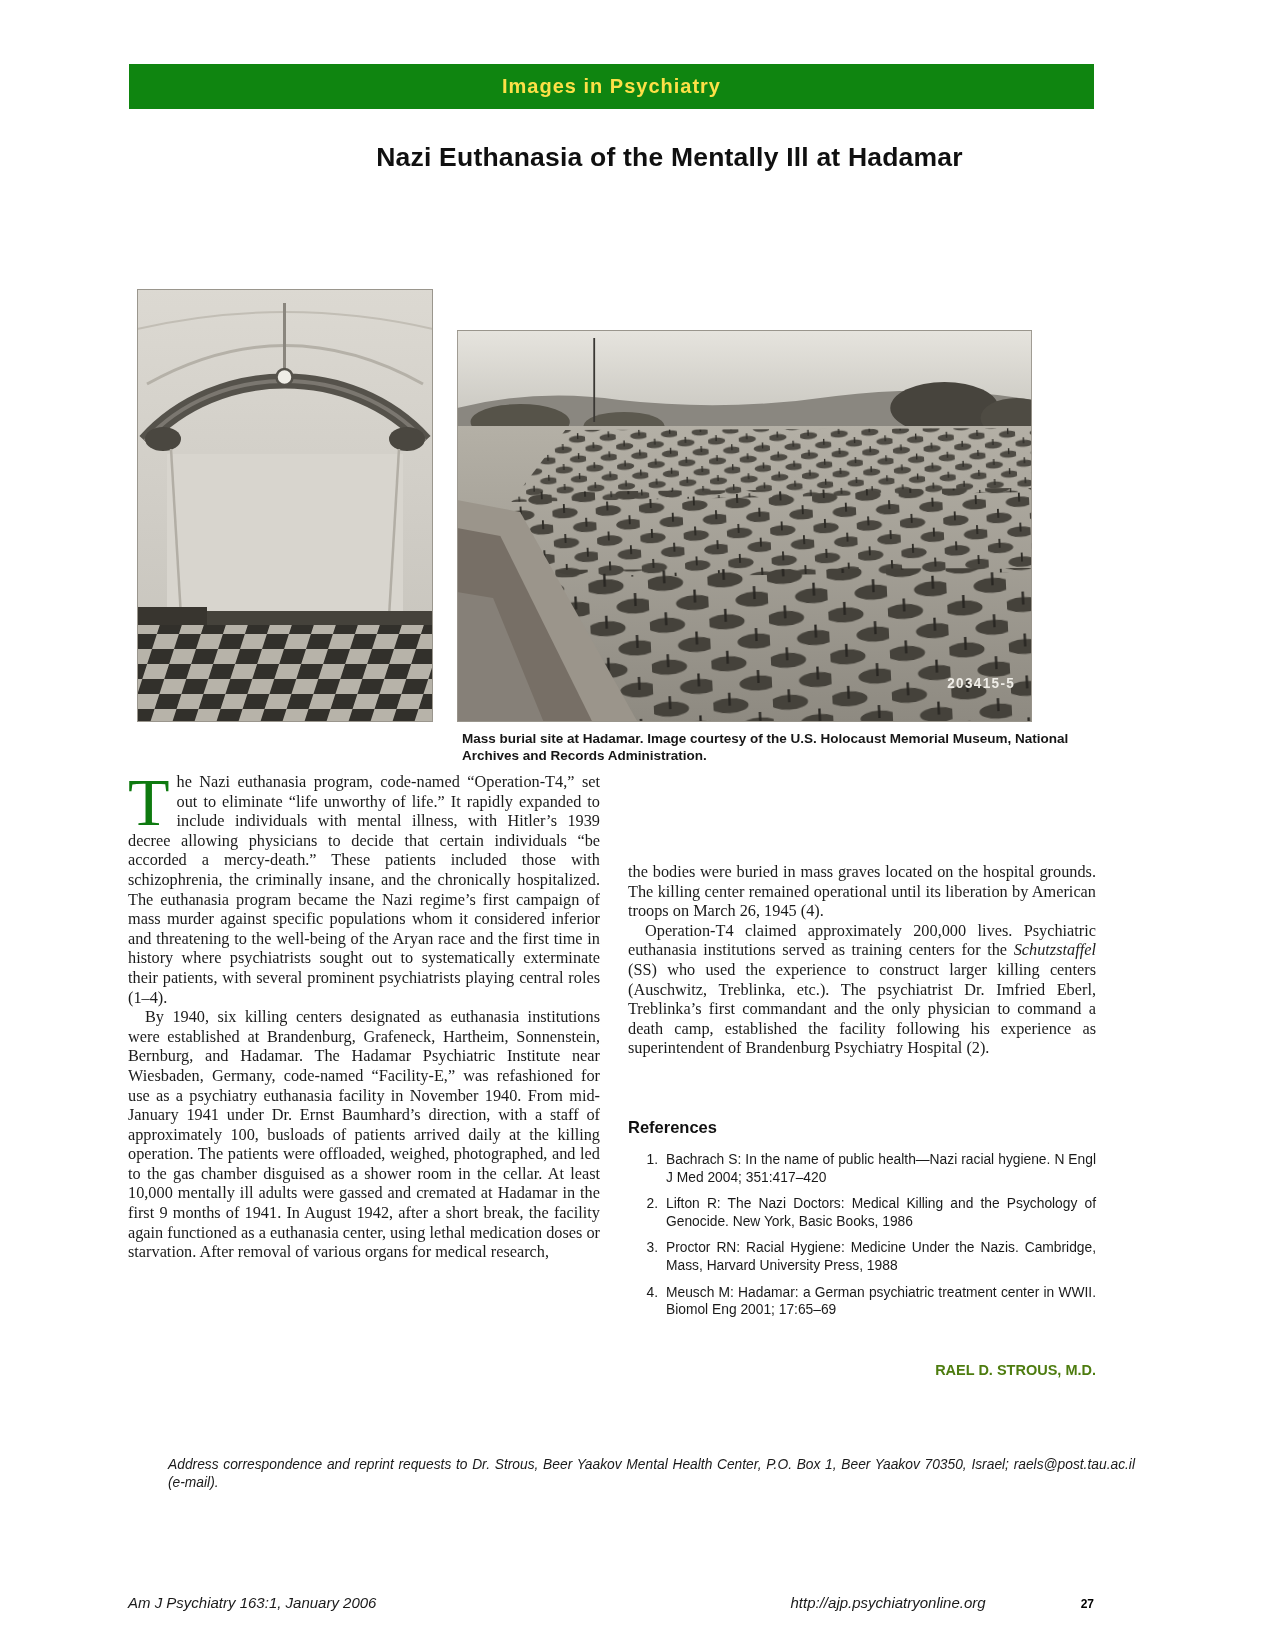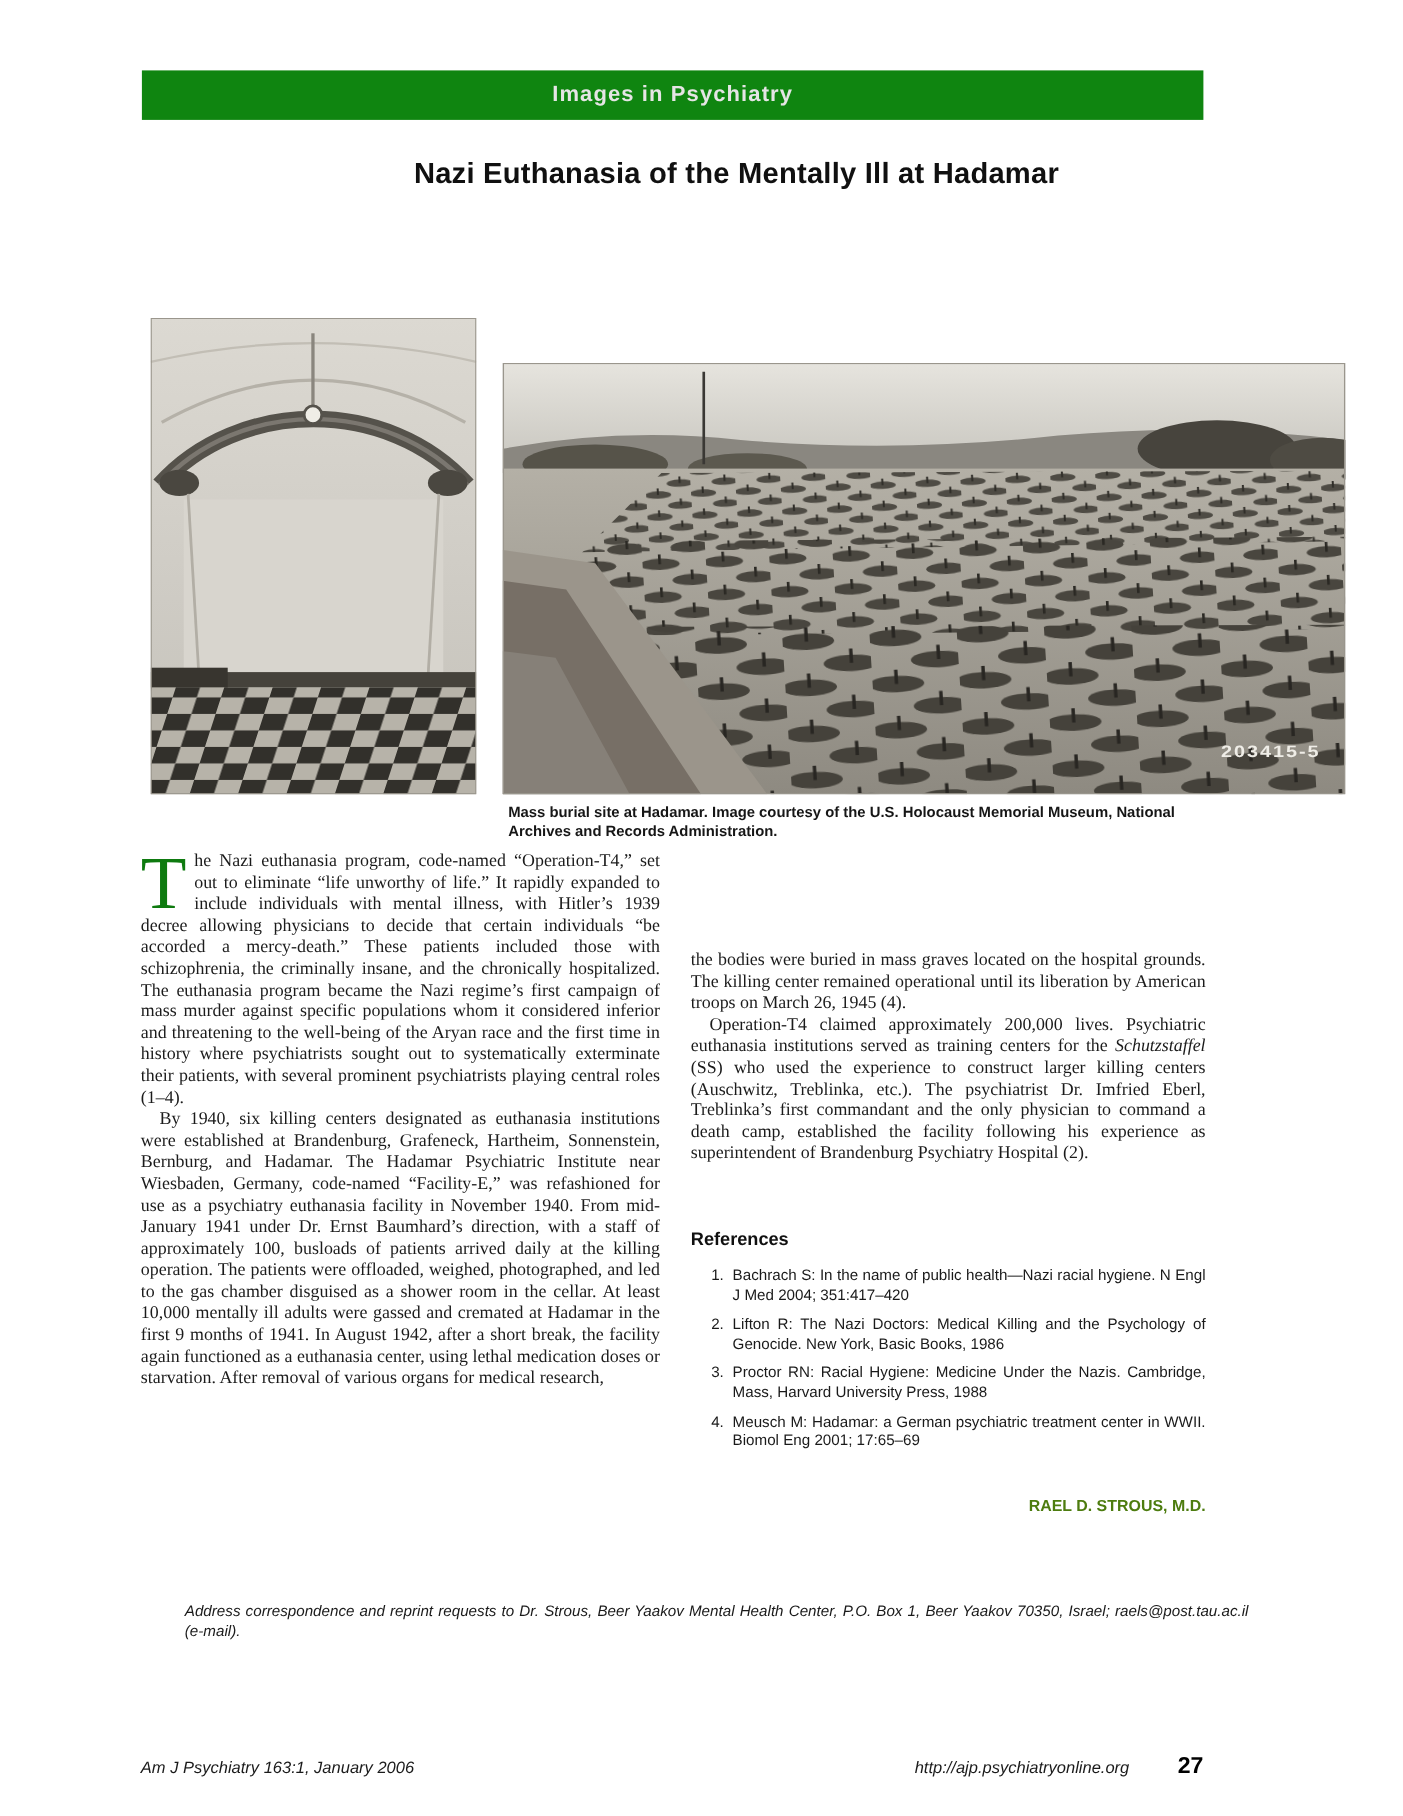--- a/index.html
+++ b/index.html
@@ -6,33 +6,33 @@
   .page {
     position:relative; width:1275px; height:1651px; background:#ffffff;
     font-family:"Liberation Serif", serif; color:#1b1b1b; overflow:hidden;
   }
   
   .banner {
     position:absolute; left:129px; top:64px; width:965px; height:45px;
     background:#0f8510; display:flex; align-items:center; justify-content:center;
   }
   .banner-label {
-    color:#e5e5e5; font-family:"Liberation Sans", sans-serif; font-weight:bold;
+    color:#fde047; font-family:"Liberation Sans", sans-serif; font-weight:bold;
     font-size:20px; letter-spacing:1px;
   }
   
   .article-title {
     position:absolute; left:0; top:142px; width:100%; text-align:center;
     font-family:"Liberation Sans", sans-serif; font-weight:bold; font-size:26.5px; color:#101010;
     letter-spacing:0.2px;
     padding-left:32px;
   }
   
   .fig-left  { position:absolute; left:137px; top:289px; width:296px; height:433px; }
-  .fig-right { position:absolute; left:457px; top:330px; width:766px; height:392px; }
+  .fig-right { position:absolute; left:457px; top:330px; width:575px; height:392px; }
   .fig-left svg, .fig-right svg { display:block; width:100%; height:100%; }
   .caption {
     position:absolute; top:730px; font-family:"Liberation Sans", sans-serif;
     font-size:13.5px; line-height:17px; color:#161616; text-align:left;
   }
   .caption-left  { left:131px; width:302px; }
   .caption-right { left:462px; width:633px;font-weight:bold; }
   
   .bodycol { position:absolute; font-size:16.3px; line-height:19.6px; text-align:justify; }
   .col-left  { left:128px; top:772px; width:472px; }
@@ -68,21 +68,21 @@
     line-height:17.5px; text-align:justify; color:#1a1a1a;margin-left:40px;
   }
   
   .footer {
     position:absolute; left:128px; top:1594px; width:966px;
     display:flex; align-items:baseline;
     font-family:"Liberation Sans", sans-serif; font-style:italic; font-size:15px; color:#1a1a1a;
   }
   .footer-url { margin-left:auto; }
   .footer-page {
-    margin-left:44px; font-style:normal; font-weight:bold; font-size:21px; color:#000;
+    margin-left:95px; font-style:normal; font-weight:bold; font-size:12px; color:#000;
   }
 </style>
 </head>
 <body>
 
 <div class="page">
 
   <div class="banner">
     <span class="banner-label">Images in Psychiatry</span>
   </div>

